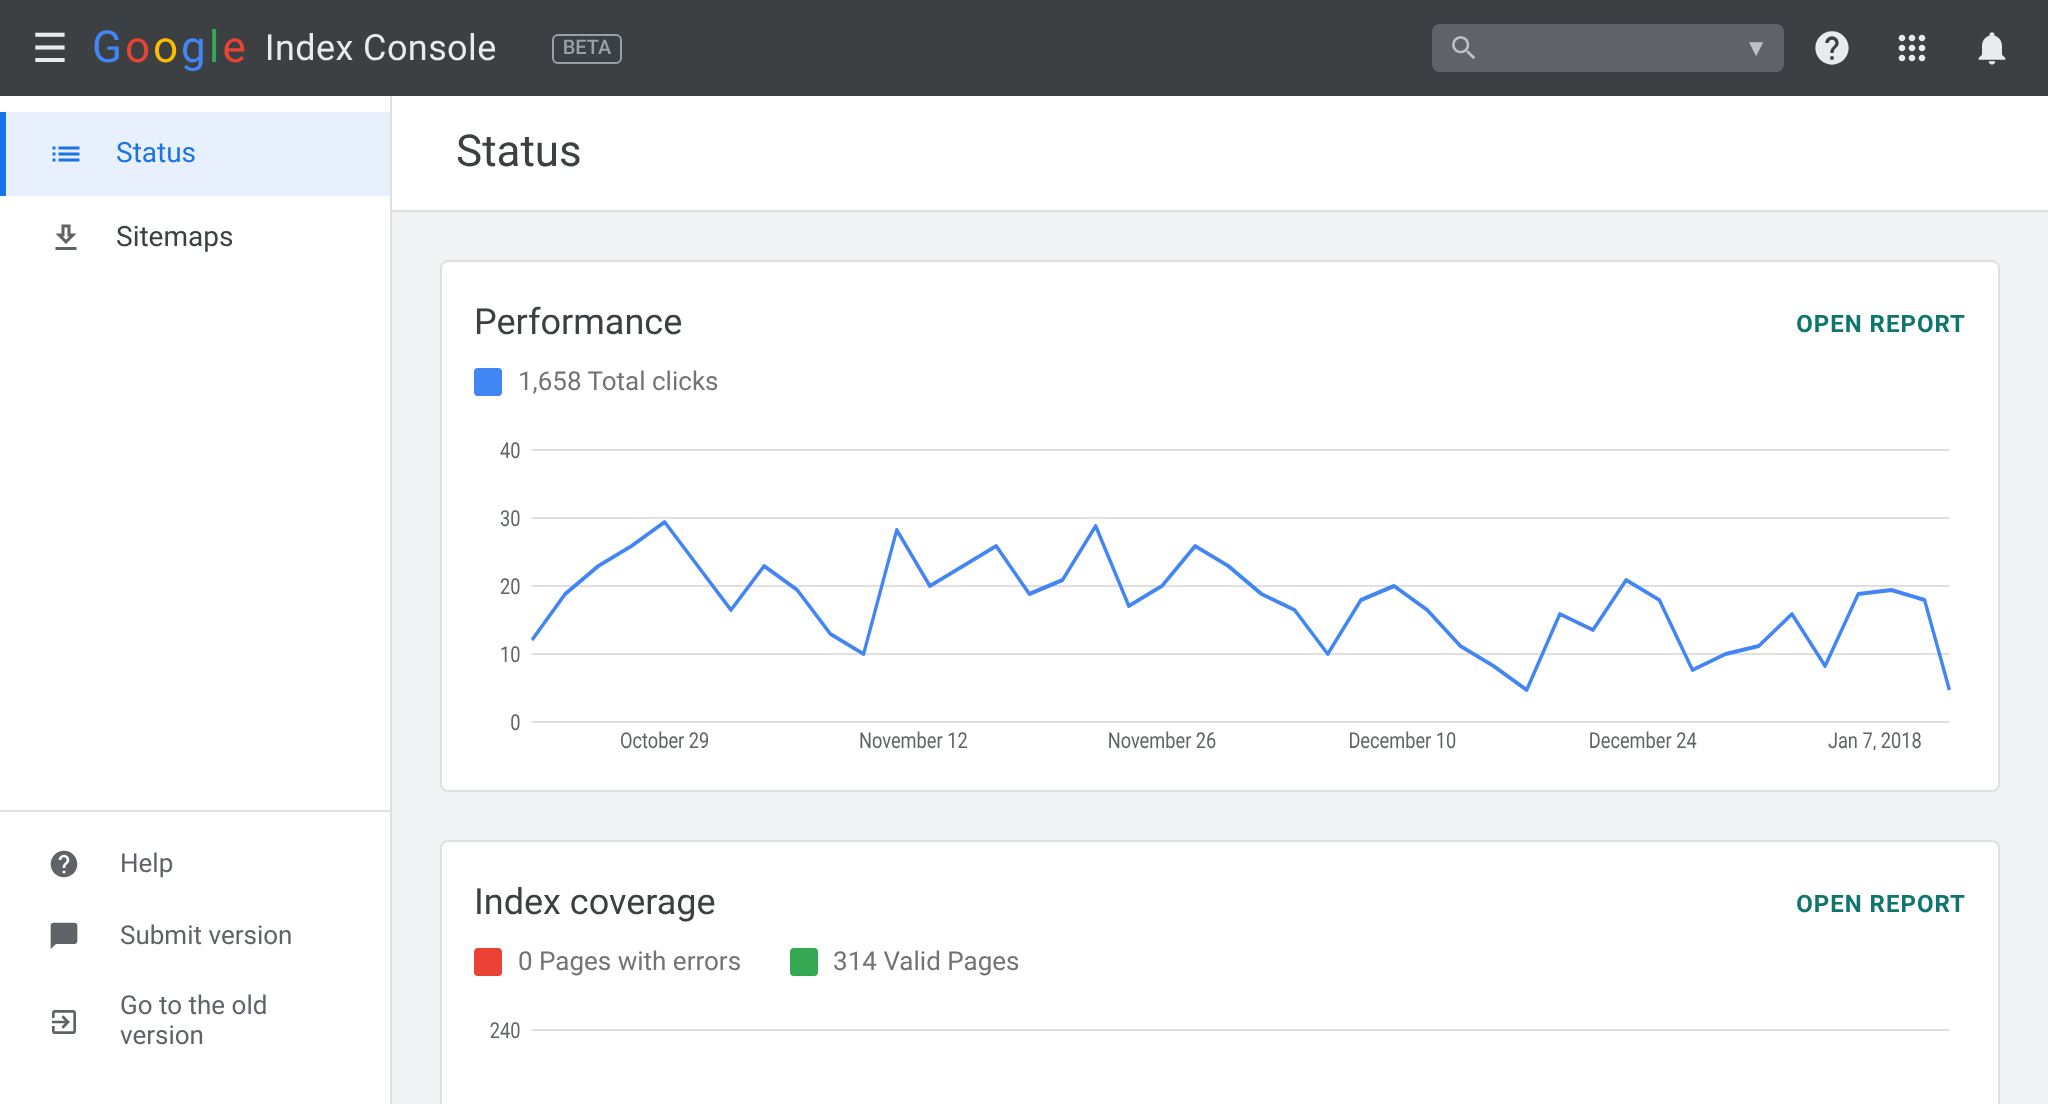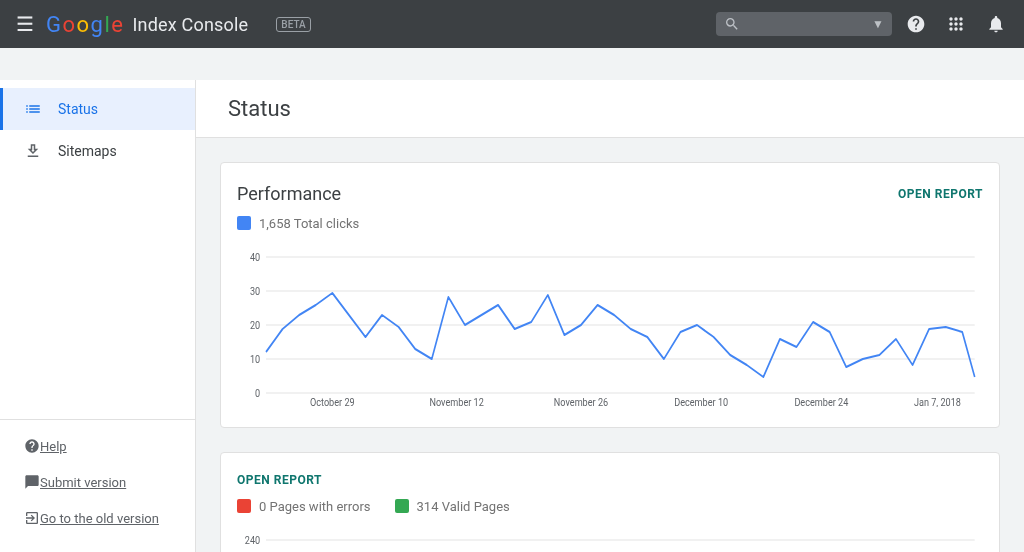--- a/index.html
+++ b/index.html
@@ -97,21 +97,20 @@
       justify-content: center;
       width: 32px;
       height: 32px;
     }
 
     
     .main-layout {
       display: flex;
       flex: 1;
       overflow: hidden;
-      margin-top: 32px;
     }
 
     
     .sidebar {
       width: 196px;
       background: #fff;
       border-right: 1px solid #e0e0e0;
       display: flex;
       flex-direction: column;
       flex-shrink: 0;
@@ -155,26 +154,25 @@
       width: 18px;
       height: 18px;
     }
     .sidebar-bottom {
       padding: 8px 0 16px;
       border-top: 1px solid #e0e0e0;
     }
     .sidebar-bottom-item {
       display: flex;
       align-items: center;
-      gap: 0;
+      gap: 20px;
       padding: 10px 24px;
       cursor: pointer;
       font-size: 13px;
       color: #5f6368;
-      text-decoration: underline;
     }
     .sidebar-bottom-item-icon {
       width: 16px;
       height: 16px;
       color: #5f6368;
       display: flex;
       align-items: center;
       justify-content: center;
     }
 
@@ -403,20 +401,21 @@
             <text x="415" y="159" font-size="11" fill="#5f6368" text-anchor="middle">November 26</text>
             <text x="560" y="159" font-size="11" fill="#5f6368" text-anchor="middle">December 10</text>
             <text x="705" y="159" font-size="11" fill="#5f6368" text-anchor="middle">December 24</text>
             <text x="845" y="159" font-size="11" fill="#5f6368" text-anchor="middle">Jan 7, 2018</text>
           </svg>
         </div>
       </div>
 
       <div class="card">
         <div class="card-header">
+          <span class="card-title">Index coverage</span>
           <span class="open-report-btn">OPEN REPORT</span>
         </div>
         <div class="legend">
           <div class="legend-item">
             <div class="legend-color red"></div>
             <span>0 Pages with errors</span>
           </div>
           <div class="legend-item">
             <div class="legend-color green"></div>
             <span>314 Valid Pages</span>

